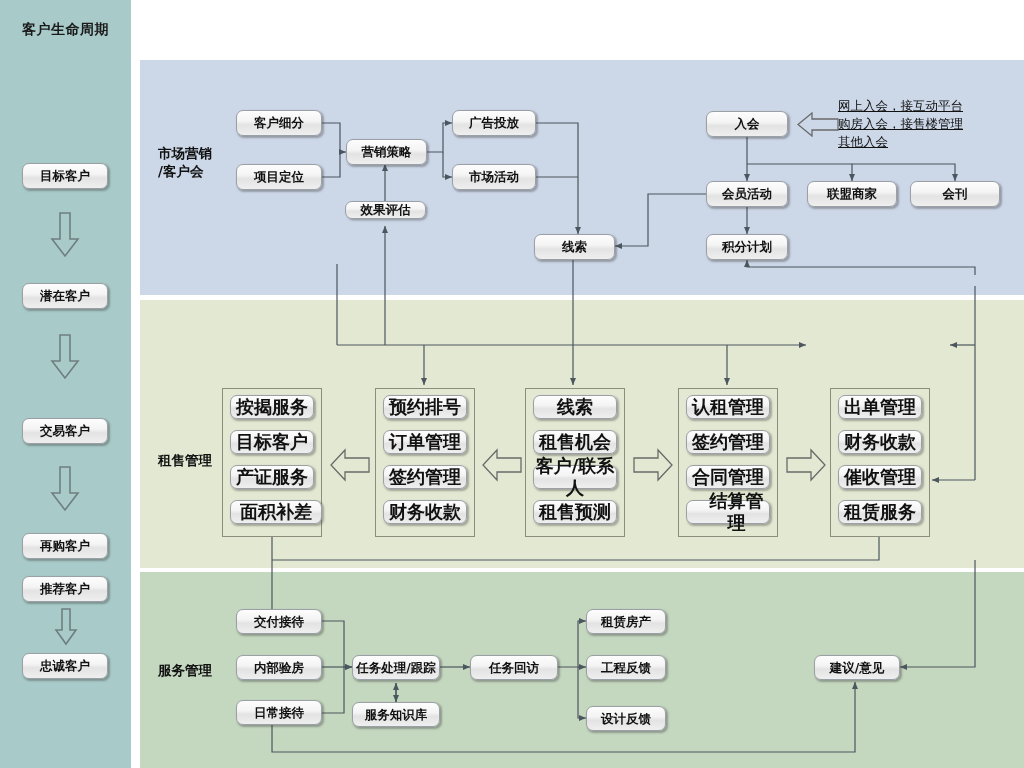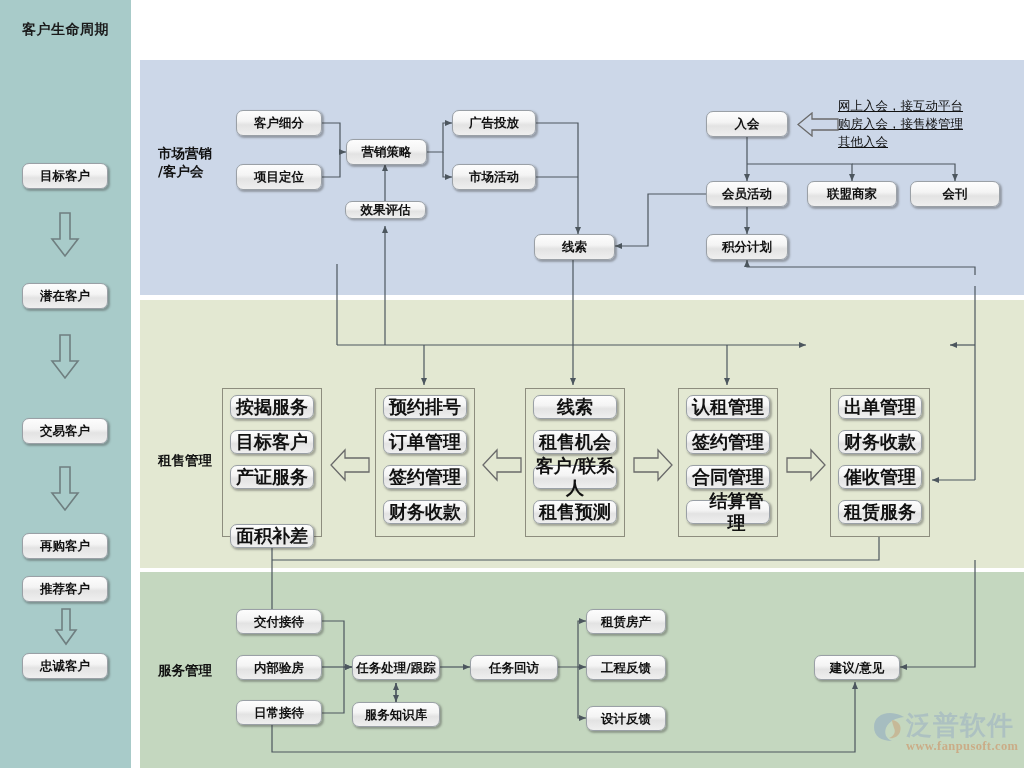--- a/index.html
+++ b/index.html
@@ -210,21 +210,21 @@
     <path d="M41 7 H15 V1 L1 12.5 L15 24 V18 H41 Z" fill="none" stroke="#6a6a6a" stroke-width="1.3"></path>
   </svg>
 
   <div class="panel-label" style="left:158px;top:452px;width:80px;">租售管理</div>
 
 
   <div class="group-box" style="left:222px;top:388px;width:100px;height:149px;"></div>
   <div class="node small" style="left:230px;top:395px;width:84px;height:24px;">按揭服务</div>
   <div class="node small" style="left:230px;top:430px;width:84px;height:24px;">目标客户</div>
   <div class="node small" style="left:230px;top:465px;width:84px;height:24px;">产证服务</div>
-  <div class="node small" style="left:230px;top:500px;width:84px;height:24px;margin-top:24px;">面积补差</div>
+  <div class="node small" style="left:230px;top:500px;width:92px;height:24px;">面积补差</div>
 
   <div class="group-box" style="left:375px;top:388px;width:100px;height:149px;"></div>
   <div class="node small" style="left:383px;top:395px;width:84px;height:24px;">预约排号</div>
   <div class="node small" style="left:383px;top:430px;width:84px;height:24px;">订单管理</div>
   <div class="node small" style="left:383px;top:465px;width:84px;height:24px;">签约管理</div>
   <div class="node small" style="left:383px;top:500px;width:84px;height:24px;">财务收款</div>
 
   <div class="group-box" style="left:525px;top:388px;width:100px;height:149px;"></div>
   <div class="node small" style="left:533px;top:395px;width:84px;height:24px;">线索</div>
   <div class="node small" style="left:533px;top:430px;width:84px;height:24px;">租售机会</div>
@@ -262,22 +262,14 @@
   <div class="node" style="left:236px;top:655px;width:86px;height:25px;">内部验房</div>
   <div class="node" style="left:236px;top:700px;width:86px;height:25px;">日常接待</div>
   <div class="node" style="left:352px;top:655px;width:88px;height:25px;">任务处理/跟踪</div>
   <div class="node" style="left:352px;top:702px;width:88px;height:25px;">服务知识库</div>
   <div class="node" style="left:470px;top:655px;width:88px;height:25px;">任务回访</div>
   <div class="node" style="left:586px;top:609px;width:80px;height:25px;">租赁房产</div>
   <div class="node" style="left:586px;top:655px;width:80px;height:25px;">工程反馈</div>
   <div class="node" style="left:586px;top:706px;width:80px;height:25px;">设计反馈</div>
   <div class="node" style="left:814px;top:655px;width:86px;height:25px;">建议/意见</div>
 
-  <div class="logo">
-    <svg class="logo-mark" viewBox="0 0 34 30">
-      <path d="M2 15 C2 6 9 1 18 1 C26 1 32 5 32 5 C24 6 17 9 14 16 C12 21 14 27 20 29 C9 29 2 24 2 15 Z" fill="#8fa9c2"></path>
-      <path d="M20 8 C27 9 30 14 28 20 C26 25 21 27 17 26 C22 24 24 20 22 16 C21 13 20 10 20 8 Z" fill="#c9a27a"></path>
-    </svg>
-    <div class="logo-text">泛普软件</div>
-    <div class="logo-url">www.fanpusoft.com</div>
-  </div>
 
 </div>
 
 </body></html>

